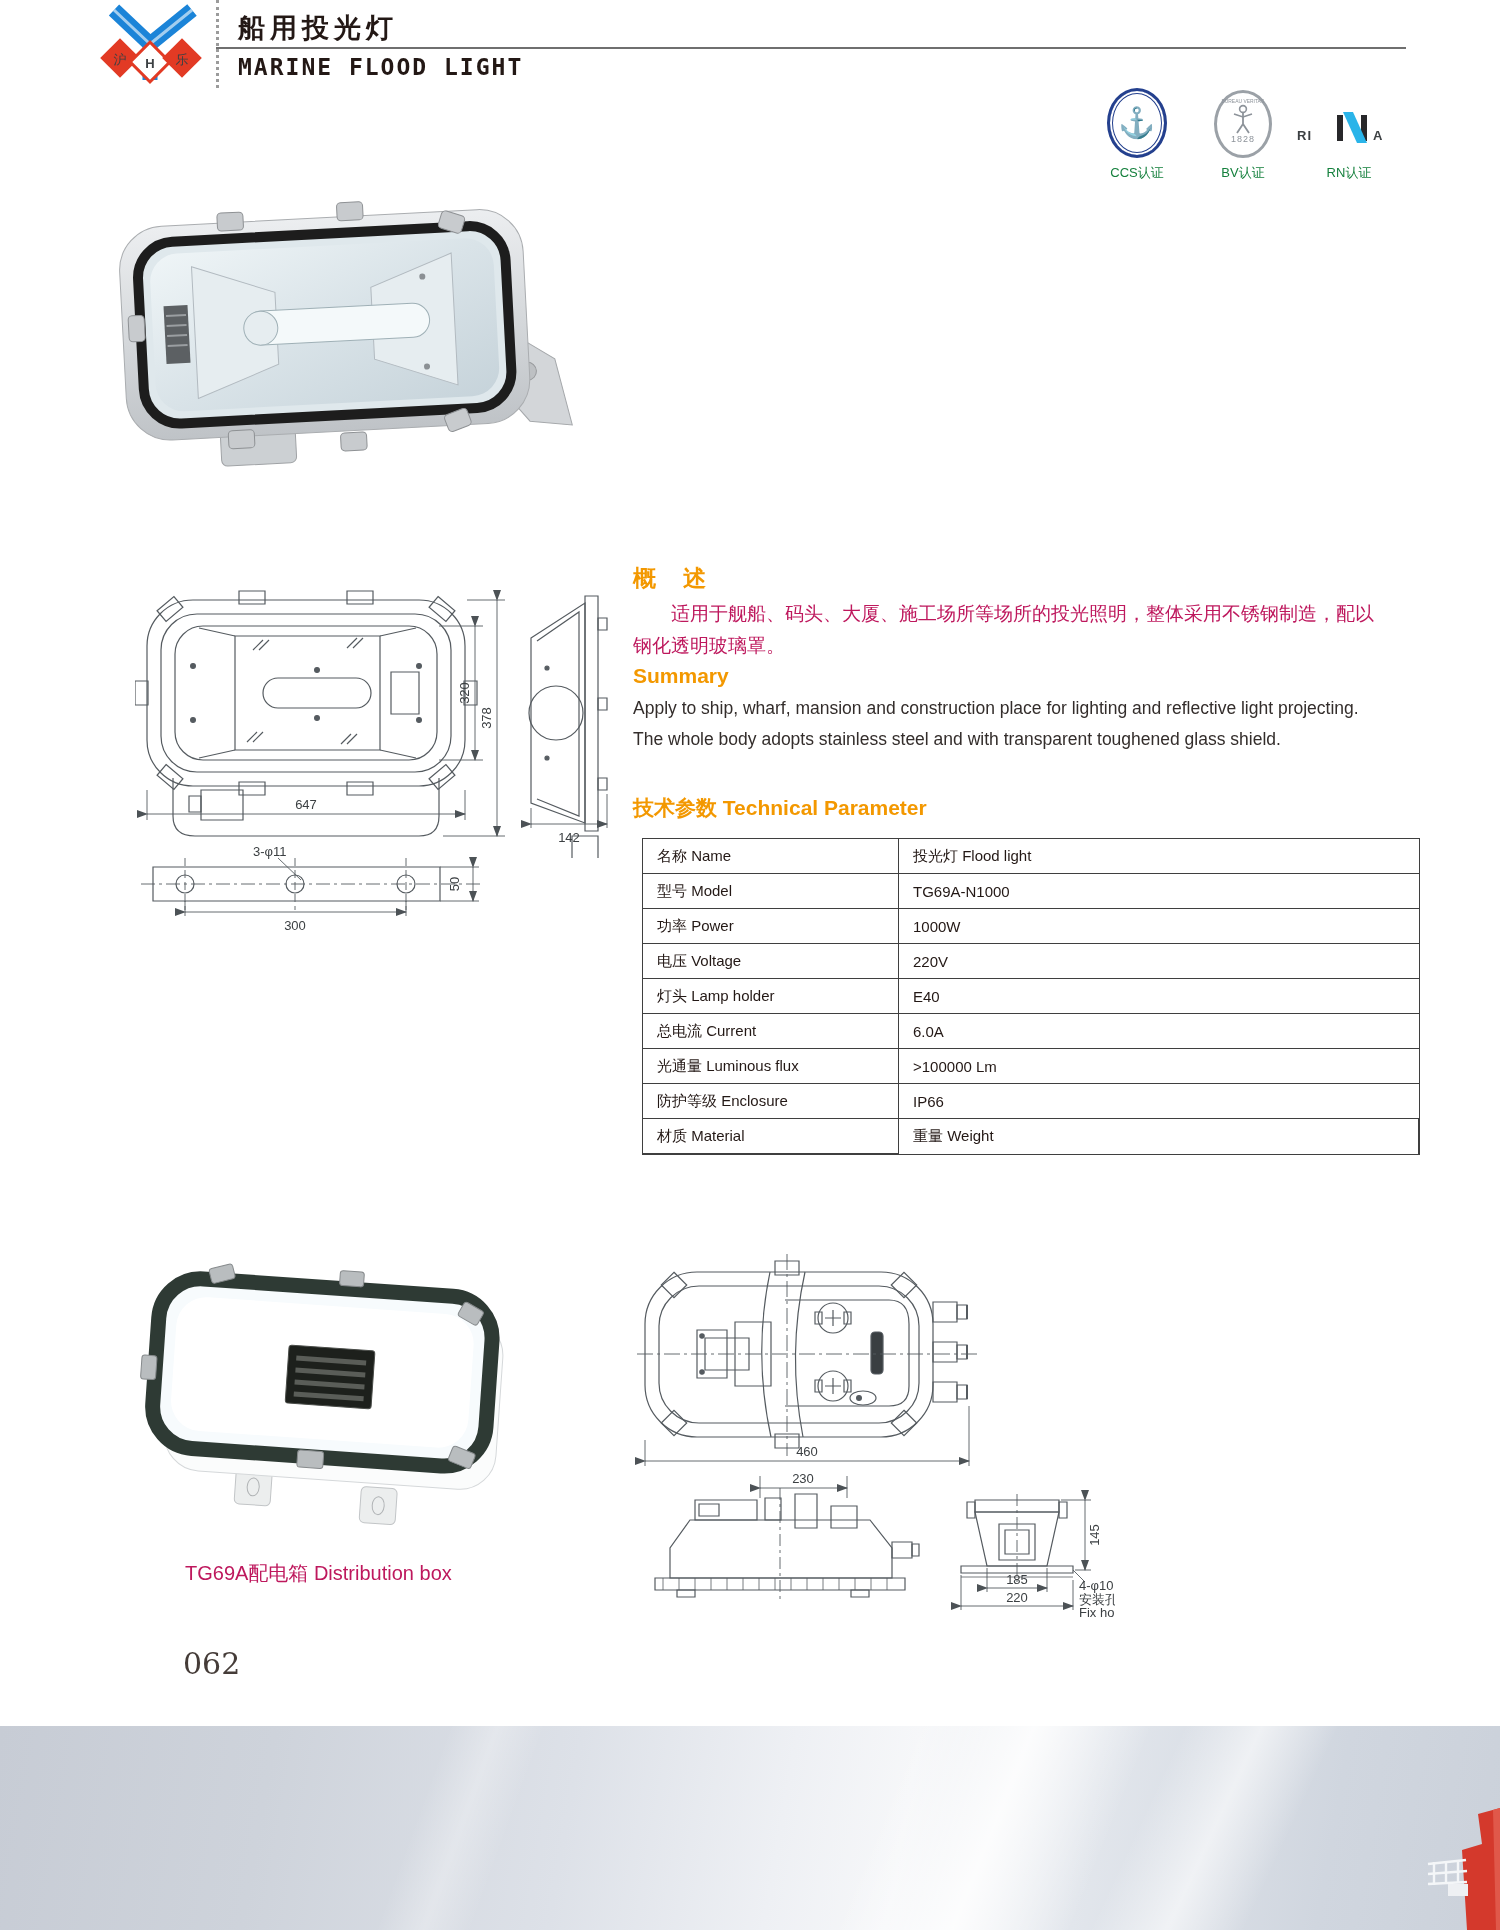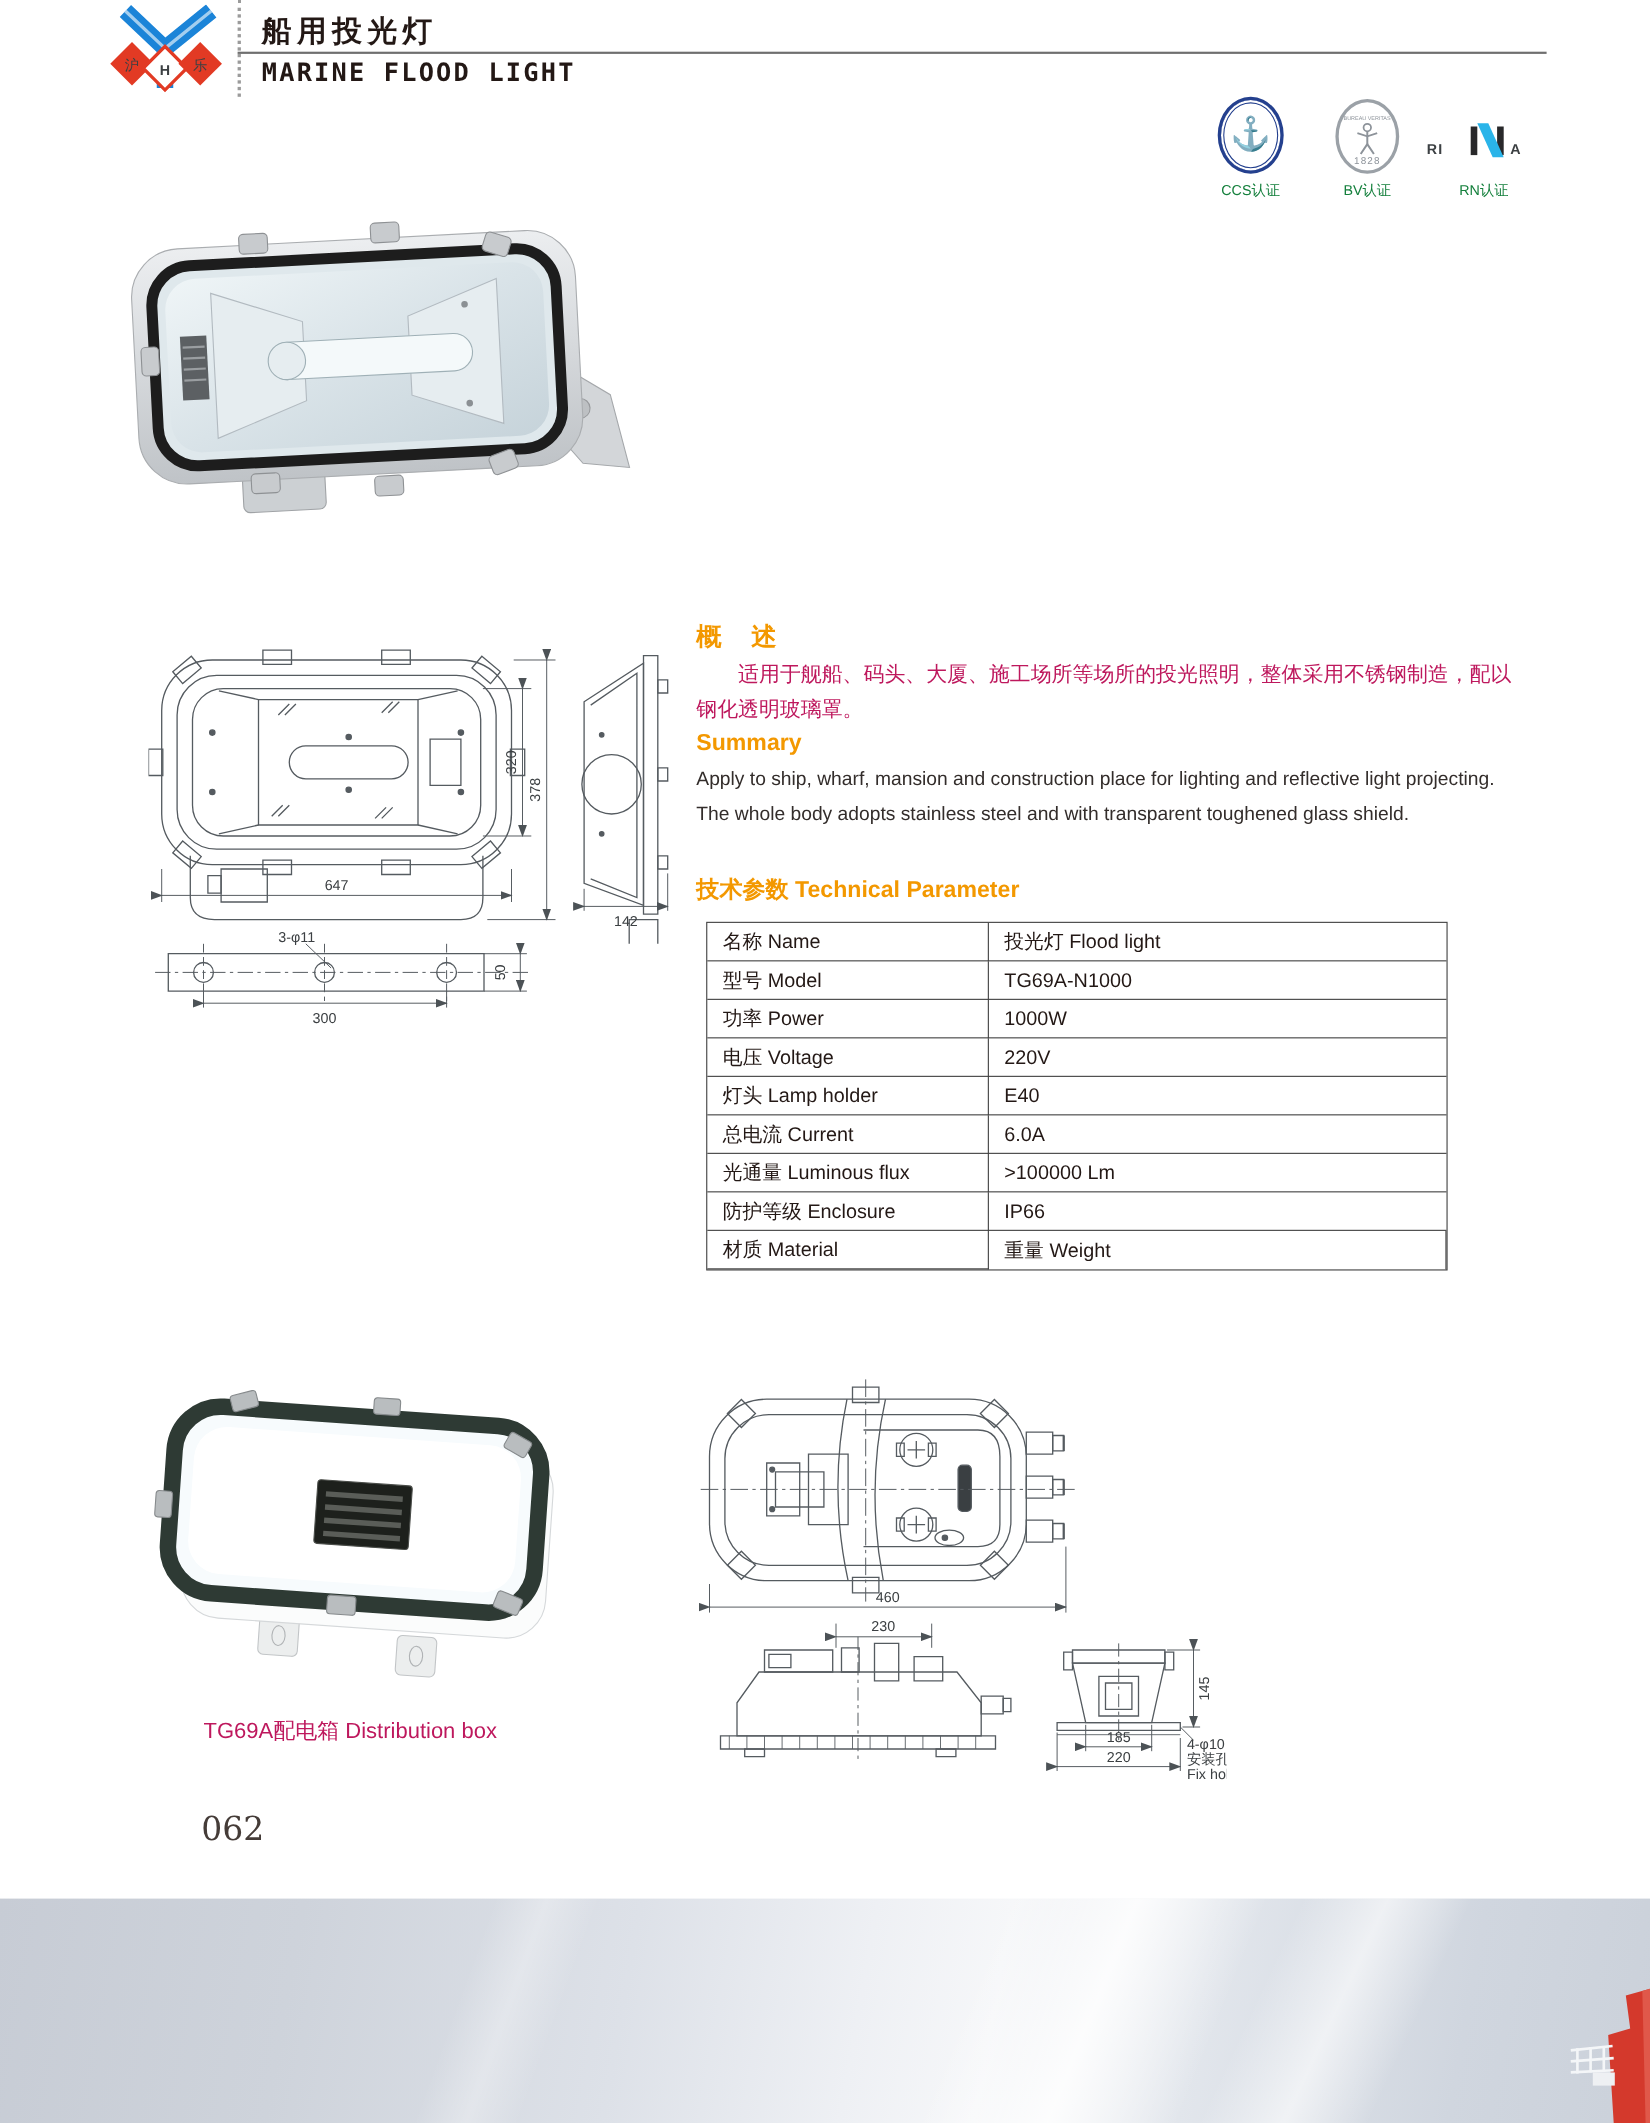--- a/index.html
+++ b/index.html
@@ -15,35 +15,35 @@
                 font-family:"DejaVu Sans Mono",monospace;color:#231815;}
 
   
   .certs{left:1088px;top:80px;width:310px;display:flex;justify-content:space-between;}
   .cert{width:98px;height:102px;display:flex;flex-direction:column;align-items:center;justify-content:flex-end;}
   .cert-label{font-size:13px;color:#15803d;margin-top:6px;}
   .ccs-oval{width:54px;height:64px;border:3px solid #24408e;border-radius:50%;
             display:flex;align-items:center;justify-content:center;box-shadow:inset 0 0 0 2px #fff,inset 0 0 0 3px #24408e;}
   .ccs-anchor{font-size:30px;color:#24408e;line-height:1;}
   .bv-oval{width:58px;height:68px;border:3px solid #9ba1a7;border-radius:50%;position:relative;
-           display:flex;flex-direction:column;align-items:center;justify-content:flex-end;padding:5px 0 4px 0;box-sizing:border-box;}
+           display:flex;flex-direction:column;align-items:center;justify-content:flex-start;padding:5px 0 4px 0;box-sizing:border-box;}
   .bv-top{font-size:5.5px;color:#8d939a;white-space:nowrap;transform:scale(.9);}
   .bv-year{font-size:9px;color:#8d939a;letter-spacing:1px;}
 
   
   .h-orange{color:#f39800;font-weight:700;}
   .sum-head-cn{left:633px;top:563px;font-size:23px;letter-spacing:2px;}
   .sum-body-cn{left:633px;top:598px;width:748px;font-size:19px;line-height:1.7;text-indent:2em;color:#be185d;}
   .sum-head-en{left:633px;top:664px;font-size:21px;}
   .sum-body-en{left:633px;top:693px;width:752px;font-size:17.5px;line-height:1.75;color:#332d2b;}
   .param-head{left:633px;top:794px;font-size:21px;}
 
   
-  .ptable{left:642px;top:838px;width:674px;display:grid;grid-template-columns:256px 1fr;
-          border:1px solid #3f3f3f;box-sizing:border-box;font-size:18px;color:#231815;}
+  .ptable{left:642px;top:838px;width:778px;display:grid;grid-template-columns:256px 1fr;
+          border:1px solid #3f3f3f;box-sizing:border-box;font-size:15px;color:#231815;}
   .ptable .cell{height:35px;display:flex;align-items:center;padding-left:14px;border-bottom:1px solid #3f3f3f;box-sizing:border-box;}
   .ptable .lab{border-right:1px solid #3f3f3f;}
   .ptable .r9{border-bottom:none;}
 
   
   svg text{font-family:"Liberation Sans",sans-serif;fill:#3c4043;font-size:13px;}
   .lineart line,.lineart rect,.lineart path,.lineart polygon,.lineart circle,.lineart ellipse,.lineart polyline{vector-effect:non-scaling-stroke;}
 
   
   .dist-caption{left:185px;top:1560px;font-size:20px;color:#be185d;}

